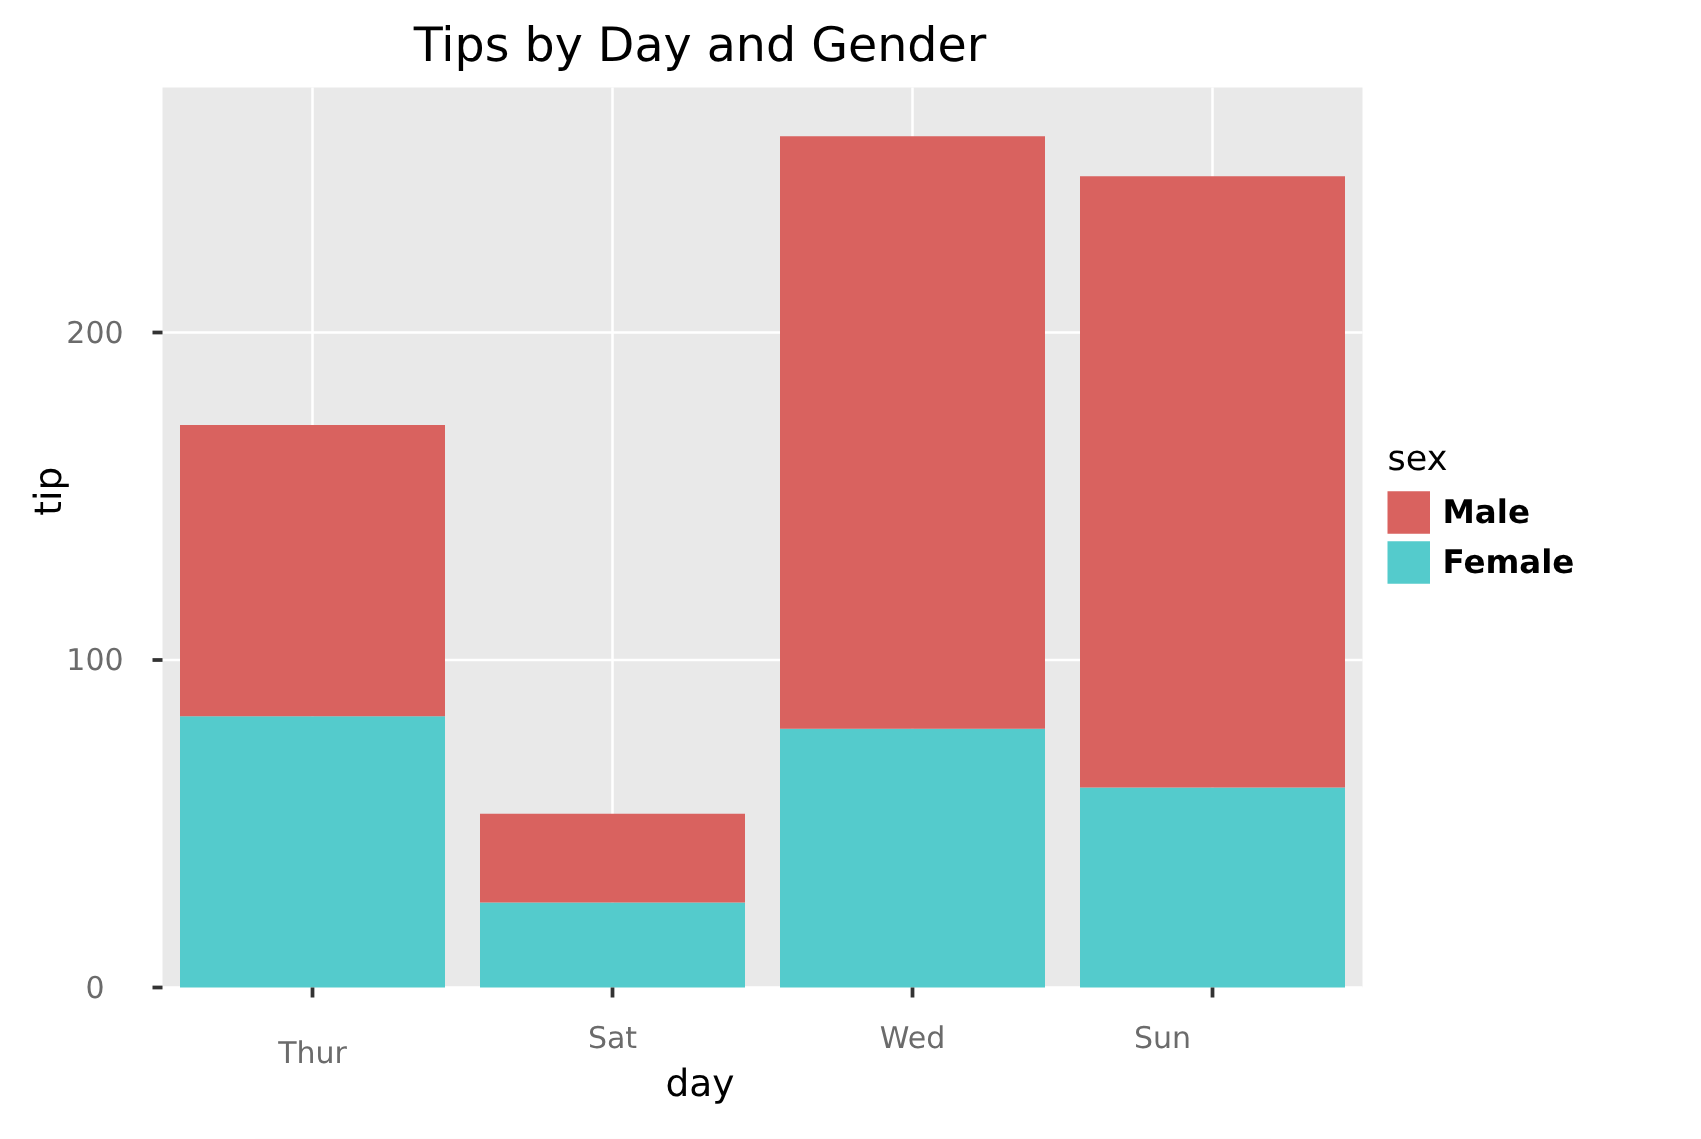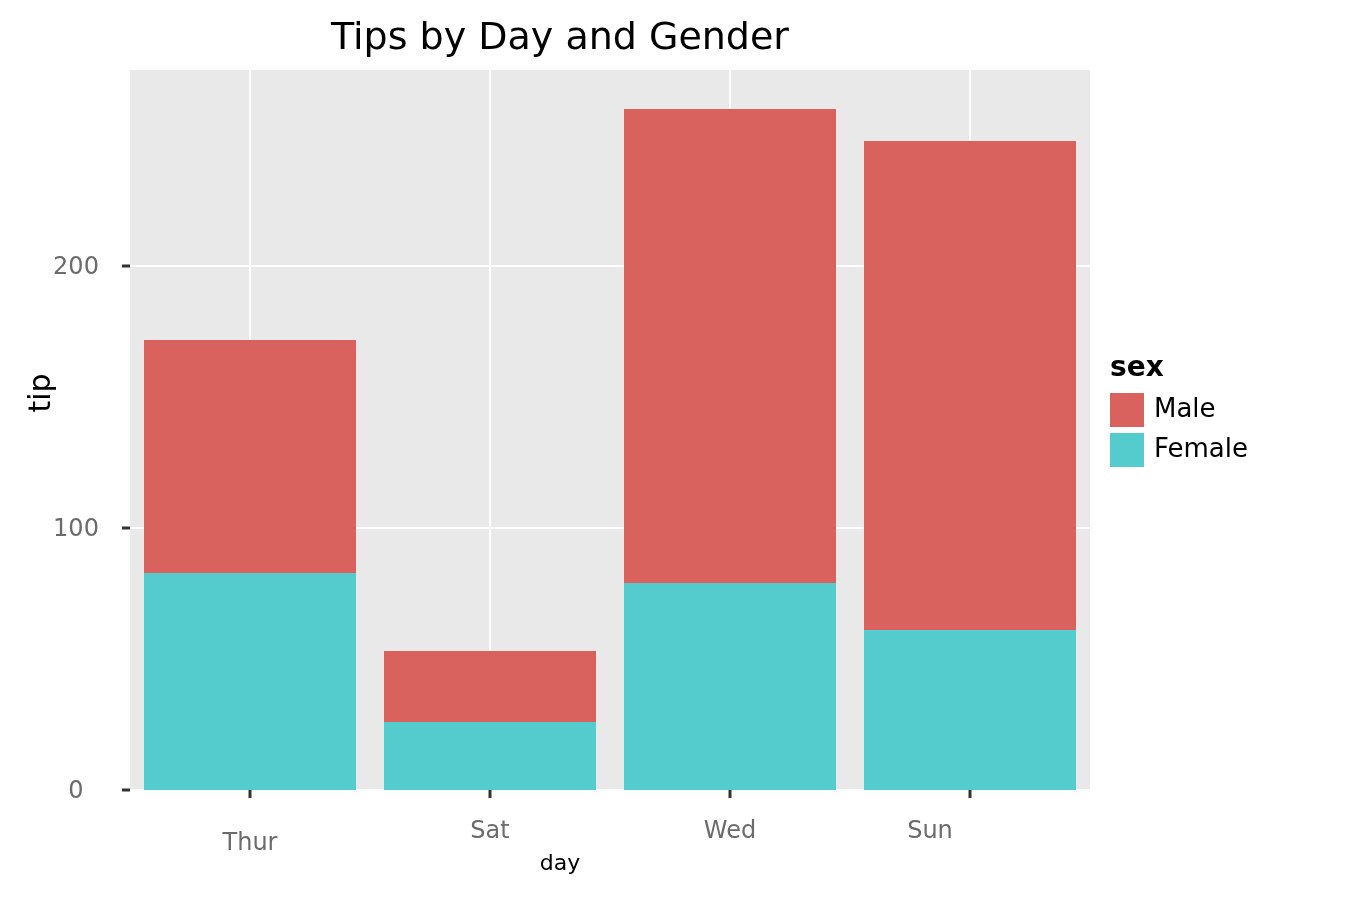--- a/index.html
+++ b/index.html
@@ -101,37 +101,38 @@
     transform-origin: left top;
     font-size: 30px;
     color: #000;
   }
   .xlabel {
     position: absolute;
     top: 850px;
     left: 0;
     width: 1120px;
     text-align: center;
-    font-size: 22px;
+    font-size: 30px;
     color: #000;
   }
   .legend {
     position: absolute;
     left: 1110px;
     top: 350px;
   }
   .legend-title {
     font-size: 28px;
     color: #000;
     margin-bottom: 10px;
-    font-weight: bold;
   }
   .legend-item {
     display: flex;
+    align-items: center;
     margin-bottom: 6px;
+    font-weight: bold;
   }
   .legend-swatch {
     width: 34px;
     height: 34px;
     margin-right: 10px;
   }
   .legend-label {
     font-size: 26px;
     color: #000;
   }

